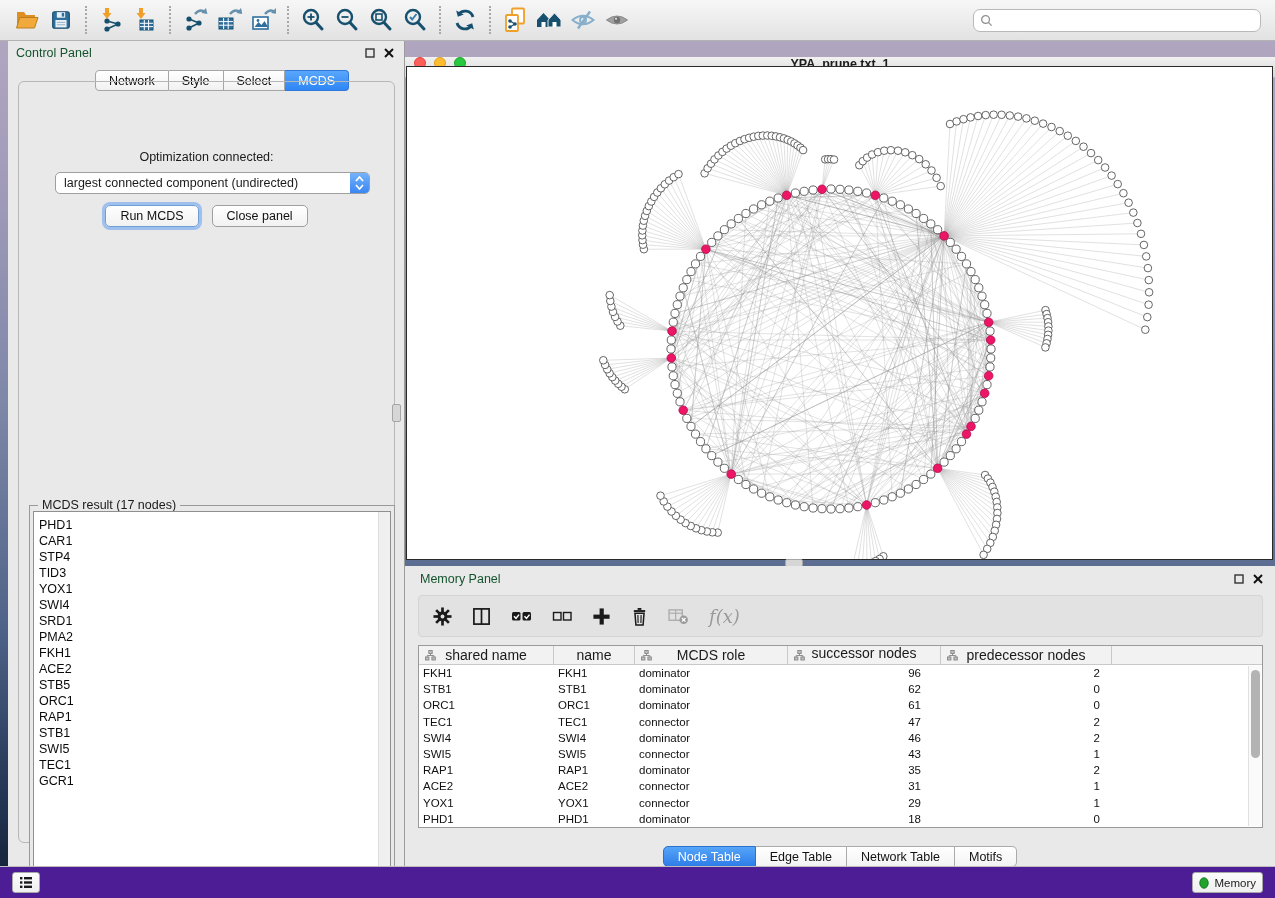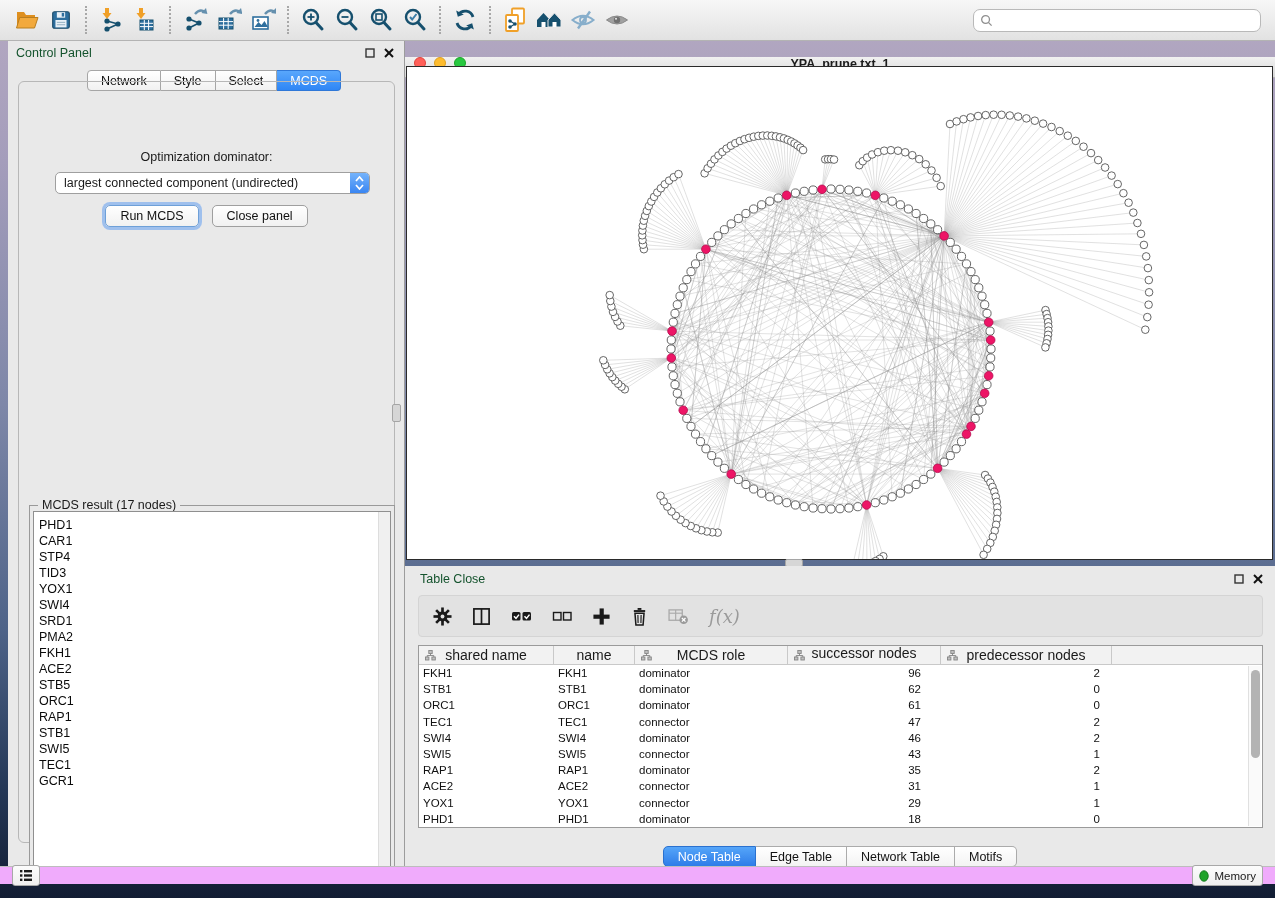--- a/index.html
+++ b/index.html
@@ -29,21 +29,21 @@
 
   
   .control-panel {
     position:absolute; left:8px; top:41px; width:397px; height:825px;
     background:#e9e9e9; border-right:1px solid #9c9c9c;
   }
   .cp-header { position:absolute; left:0; top:0; width:100%; height:24px; display:flex; align-items:center; padding:0 10px 0 8px; }
   .panel-title { font-size:12.5px; color:#14532d; }
   .win-icons { margin-left:auto; display:flex; align-items:center; gap:9px; }
 
-  .cp-tabs { position:absolute; left:8px; top:29px; width:100%; display:flex; justify-content:center;border-radius:6px; }
+  .cp-tabs { position:absolute; left:16px; top:29px; width:100%; display:flex; justify-content:center;border-radius:6px; }
   .cp-tab {
     height:21px; padding:0 13px; display:flex; align-items:center; font-size:12.5px;
     background:linear-gradient(#ffffff,#f1f1f1); border:1px solid #a6a6a6; border-left:none; color:#111;
   }
   .cp-tab:first-child { border-left:1px solid #a6a6a6; border-radius:4px 0 0 4px; }
   .cp-tab:last-child { border-radius:0 4px 4px 0; }
   .cp-tab.active { background:linear-gradient(#59a7fc,#2f86f5); border-color:#2f78d8; color:#fff;text-align:right; }
 
   .cp-inner { position:absolute; left:10px; top:40px; width:377px; height:762px; border:1px solid #b7b7b7; border-radius:6px; }
   .opt-label { position:absolute; left:0; top:68px; width:100%; text-align:center; font-size:12.5px; }
@@ -114,22 +114,22 @@
   .t-tab {
     height:21px; padding:0 14px; display:flex; align-items:center; font-size:12.5px;
     background:linear-gradient(#ffffff,#f3f3f3); border:1px solid #ababab; border-left:none; color:#111;
   }
   .t-tab:first-child { border-left:1px solid #ababab; border-radius:5px 0 0 5px; }
   .t-tab:last-child { border-radius:0 5px 5px 0; }
   .t-tab.active { background:linear-gradient(#55a5f9,#2e7ce8); border-color:#2a71cf; color:#fff; }
 
   
   .statusbar {
-    position:absolute; left:0; top:866px; width:1275px; height:18px;
-    background:#f0abfc; border-top:1px solid #bdbdbd;
+    position:absolute; left:0; top:866px; width:1275px; height:32px;
+    background:#4c1d95; border-top:1px solid #bdbdbd;
     display:flex; align-items:center; padding:0 12px;
   }
   .sbtn { height:21px; border:1px solid #a8a8a8; border-radius:3px; background:linear-gradient(#fcfcfc,#efefef); display:flex; align-items:center; justify-content:center; padding:0 6px; gap:5px; font-size:11.5px; }
 </style>
 </head>
 <body>
 
 <div class="toolbar">
   <div class="tbtn">
       <span>
@@ -348,21 +348,21 @@
         </span>
     </span>
   </div>
   <div class="cp-tabs" id="cp-tabs">
       <div class="cp-tab">Network</div>
       <div class="cp-tab">Style</div>
       <div class="cp-tab">Select</div>
       <div class="cp-tab active">MCDS</div>
     </div>
   <div class="cp-inner">
-    <div class="opt-label">Optimization dominator:</div>
+    <div class="opt-label">Optimization connected:</div>
     <div class="criterion">
       <span class="val">largest connected component (undirected)</span>
       <span class="stepper">
         <svg width="9" height="6" viewBox="0 0 9 6">
             <polyline points="1,5 4.5,1 8,5" fill="none" stroke="#fff" stroke-width="1.7"></polyline>
           </svg>
         <svg width="9" height="6" viewBox="0 0 9 6">
             <polyline points="1,1 4.5,5 8,1" fill="none" stroke="#fff" stroke-width="1.7"></polyline>
           </svg>
       </span>
@@ -1158,21 +1158,21 @@
         <circle cx="276.2" cy="343.2" r="4.3" fill="#ED1566" stroke="#b50a4e" stroke-width="0.8"></circle>
         <circle cx="264.3" cy="291.0" r="4.3" fill="#ED1566" stroke="#b50a4e" stroke-width="0.8"></circle>
         <circle cx="265.0" cy="264.1" r="4.3" fill="#ED1566" stroke="#b50a4e" stroke-width="0.8"></circle>
       </svg>
   </div>
   <div class="h-splitter"></div>
   <div class="h-handle"></div>
 
   <div class="table-panel">
     <div class="tp-header">
-      <span class="panel-title">Table Close</span>
+      <span class="panel-title">Memory Panel</span>
       <span class="win-icons">
         <span>
             <svg width="10" height="10" viewBox="0 0 10 10">
               <rect x="1" y="1" width="8" height="8" fill="none" stroke="#333" stroke-width="1.4"></rect>
             </svg>
           </span>
         <span>
             <svg width="10" height="10" viewBox="0 0 10 10">
               <g stroke="#111" stroke-width="2">
                 <line x1="1" y1="1" x2="9" y2="9"></line>

